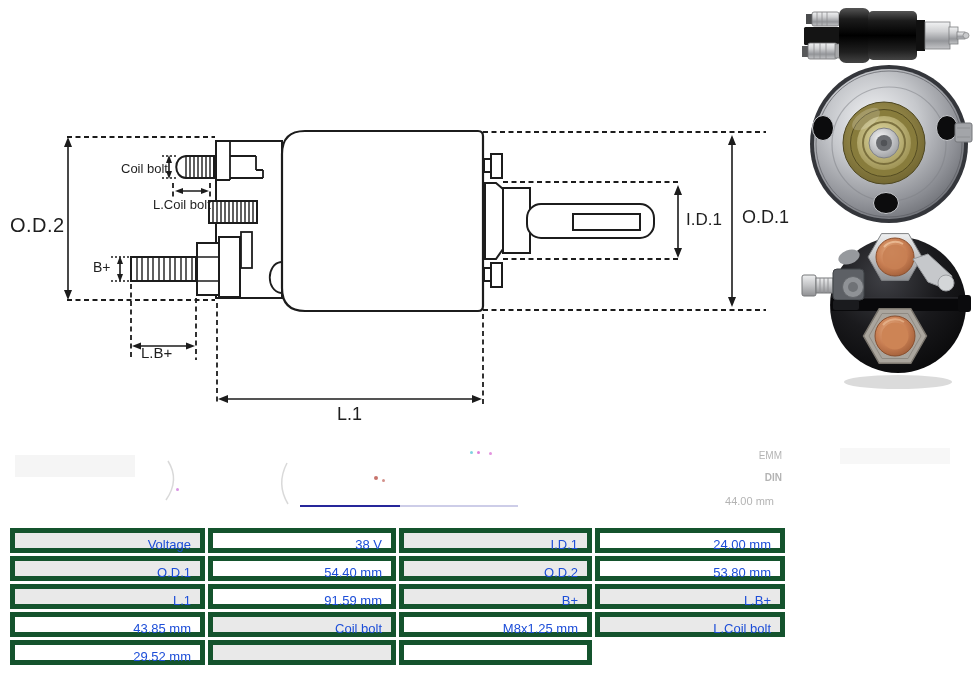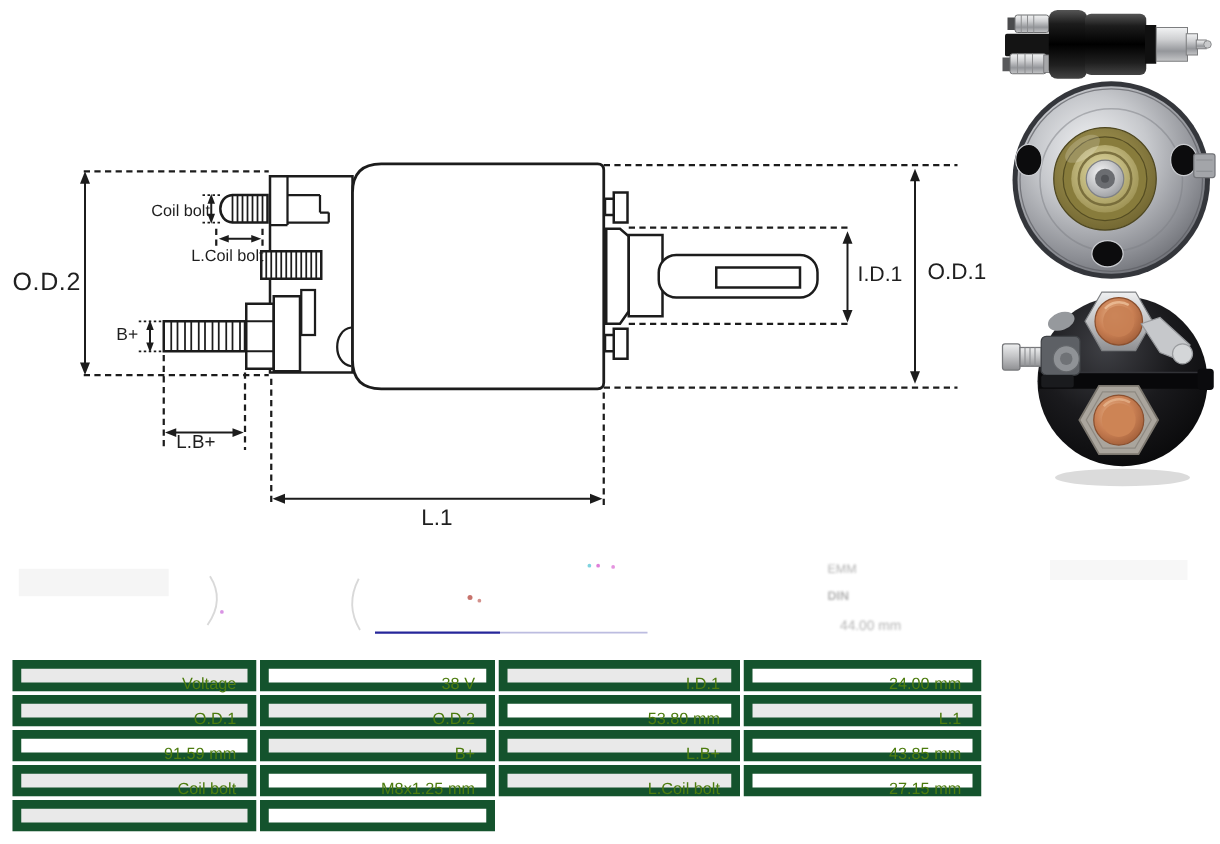--- a/index.html
+++ b/index.html
@@ -4,27 +4,27 @@
 <style>
   html,body{margin:0;padding:0;background:#fff;}
   #page{position:relative;width:976px;height:675px;background:#fff;overflow:hidden;
         font-family:"Liberation Sans",sans-serif;}
   .abs{position:absolute;}
   
   .dwg text{fill:#1f1f1f;font-family:"Liberation Sans",sans-serif;}
   
   #spec-table{position:absolute;left:10px;top:528px;display:grid;
       grid-template-columns:195px 188px 193px 190px;grid-auto-rows:25px;gap:3px;}
-  .cell{box-sizing:border-box;border:7px solid #14532d;font-size:13px;color:#4d7c0f;
+  .cell{box-sizing:border-box;border:5px solid #14532d;font-size:13px;color:#1d4ed8;
       line-height:23px;text-align:right;padding-right:9px;white-space:nowrap;}
   .cell.lbl{background:#e9e9e9;}
   .cell.val{background:#ffffff;}
   
   .ghost{position:absolute;color:#9a9a9a;font-size:10px;filter:blur(0.7px);
-      opacity:.75;text-align:left;width:120px;}
+      opacity:.75;text-align:right;width:120px;}
   .dot{position:absolute;border-radius:50%;}
 </style>
 </head>
 <body>
 
 <div id="page">
 
   <svg class="abs dwg" style="left:0;top:0" width="790" height="430" viewBox="0 0 790 430">
     <g stroke="#1c1c1c" fill="none" stroke-width="2">
 
@@ -205,21 +205,21 @@
     <polygon points="126.5,104 110.8,131.3 79.2,131.3 63.5,104 79.2,76.7 110.8,76.7" fill="#aaa59d" stroke="#7c776f" stroke-width="1.5"></polygon>
     <polygon points="121,104 108,126.5 82,126.5 69,104 82,81.5 108,81.5" fill="none" stroke="#8f8a82" stroke-width="1"></polygon>
     <circle cx="95" cy="104" r="20" fill="url(#pg3cu)" stroke="#8a4f2e" stroke-width="1"></circle>
     <circle cx="95" cy="104" r="13.5" fill="#cd8455"></circle>
     <path d="M83 93 A16 16 0 0 1 104 90" stroke="#edc19b" stroke-width="2" fill="none" opacity=".6"></path>
   </svg>
 
   <div>
     <div class="ghost" style="left:662px;top:450px;">EMM</div>
     <div class="ghost" style="left:662px;top:472px;font-weight:bold;">DIN</div>
-    <div class="ghost" style="left:672px;top:495px;font-size:11px;">44.00 mm</div>
+    <div class="ghost" style="left:654px;top:495px;font-size:11px;">44.00 mm</div>
     <svg class="abs" style="left:0;top:430px" width="976" height="95" viewBox="0 0 976 95">
       <path d="M168 31 Q180 50 166 70" stroke="#c9c9c9" stroke-width="1.5" fill="none" opacity=".7"></path>
       <path d="M287 33 Q276 54 288 74" stroke="#c9c9c9" stroke-width="1.5" fill="none" opacity=".7"></path>
       <rect x="15" y="25" width="120" height="22" fill="#000" opacity=".04"></rect>
       <rect x="840" y="18" width="110" height="16" fill="#000" opacity=".03"></rect>
       <line x1="300" y1="76" x2="400" y2="76" stroke="#26269a" stroke-width="1.8"></line>
       <line x1="400" y1="76" x2="518" y2="76" stroke="#26269a" stroke-width="1.4" opacity=".3"></line>
     </svg>
     <div class="dot" style="left:374px;top:476px;width:4px;height:4px;background:#b0392f;opacity:.7;filter:blur(.4px);"></div>
     <div class="dot" style="left:382px;top:479px;width:3px;height:3px;background:#b0392f;opacity:.55;filter:blur(.4px);"></div>
@@ -230,31 +230,32 @@
   </div>
 
   <div id="spec-table">
 
     <div class="cell lbl">Voltage</div>
     <div class="cell val">38 V</div>
     <div class="cell lbl">I.D.1</div>
     <div class="cell val">24.00 mm</div>
 
     <div class="cell lbl">O.D.1</div>
+    <div class="cell val">54.40 mm</div>
     <div class="cell lbl">O.D.2</div>
     <div class="cell val">53.80 mm</div>
 
     <div class="cell lbl">L.1</div>
     <div class="cell val">91.59 mm</div>
     <div class="cell lbl">B+</div>
 
     <div class="cell lbl">L.B+</div>
     <div class="cell val">43.85 mm</div>
     <div class="cell lbl">Coil bolt</div>
     <div class="cell val">M8x1.25 mm</div>
 
     <div class="cell lbl">L.Coil bolt</div>
-    <div class="cell val">27.15 mm</div>
+    <div class="cell val">29.52 mm</div>
     <div class="cell lbl"></div>
     <div class="cell val"></div>
   </div>
 
 </div>
 
 </body></html>

